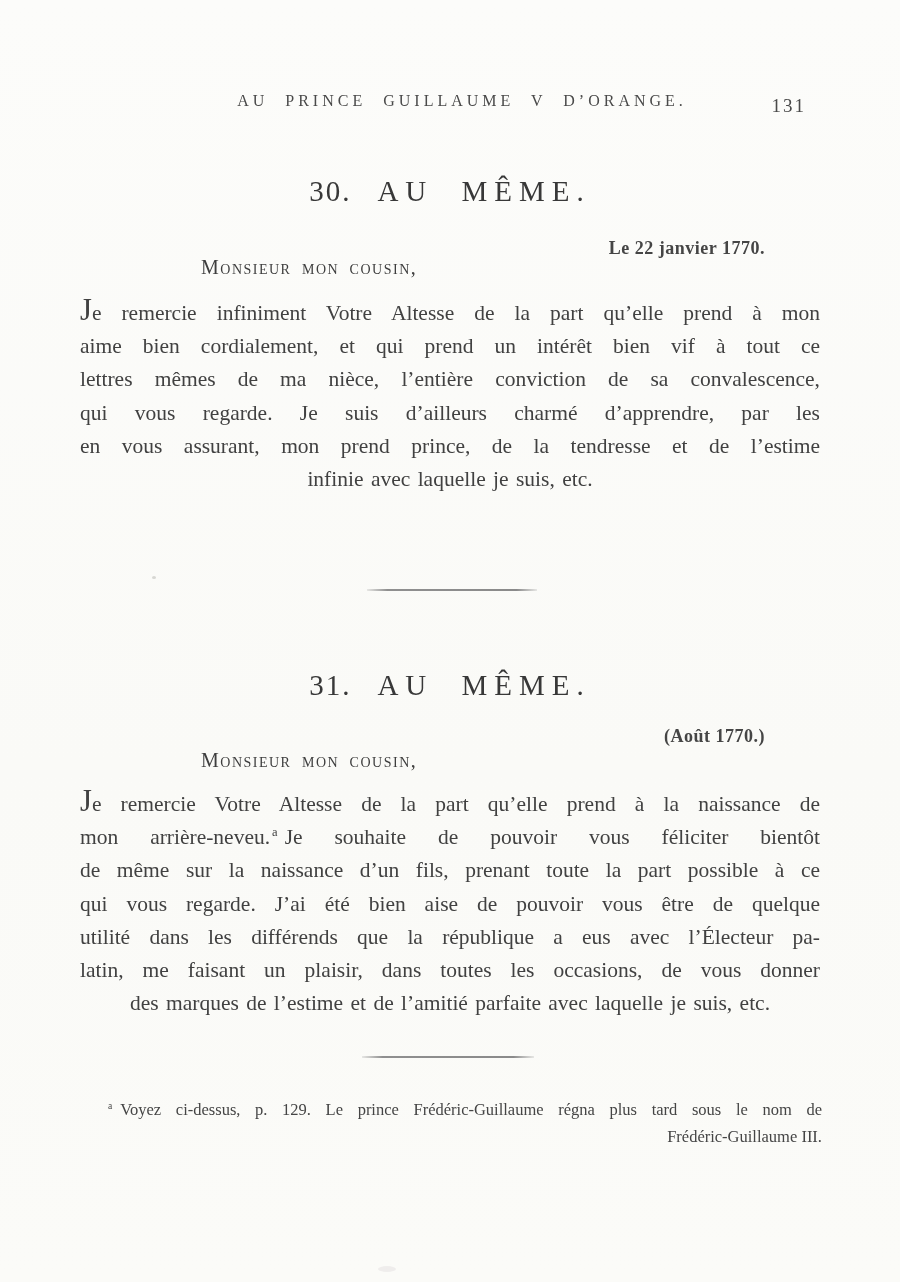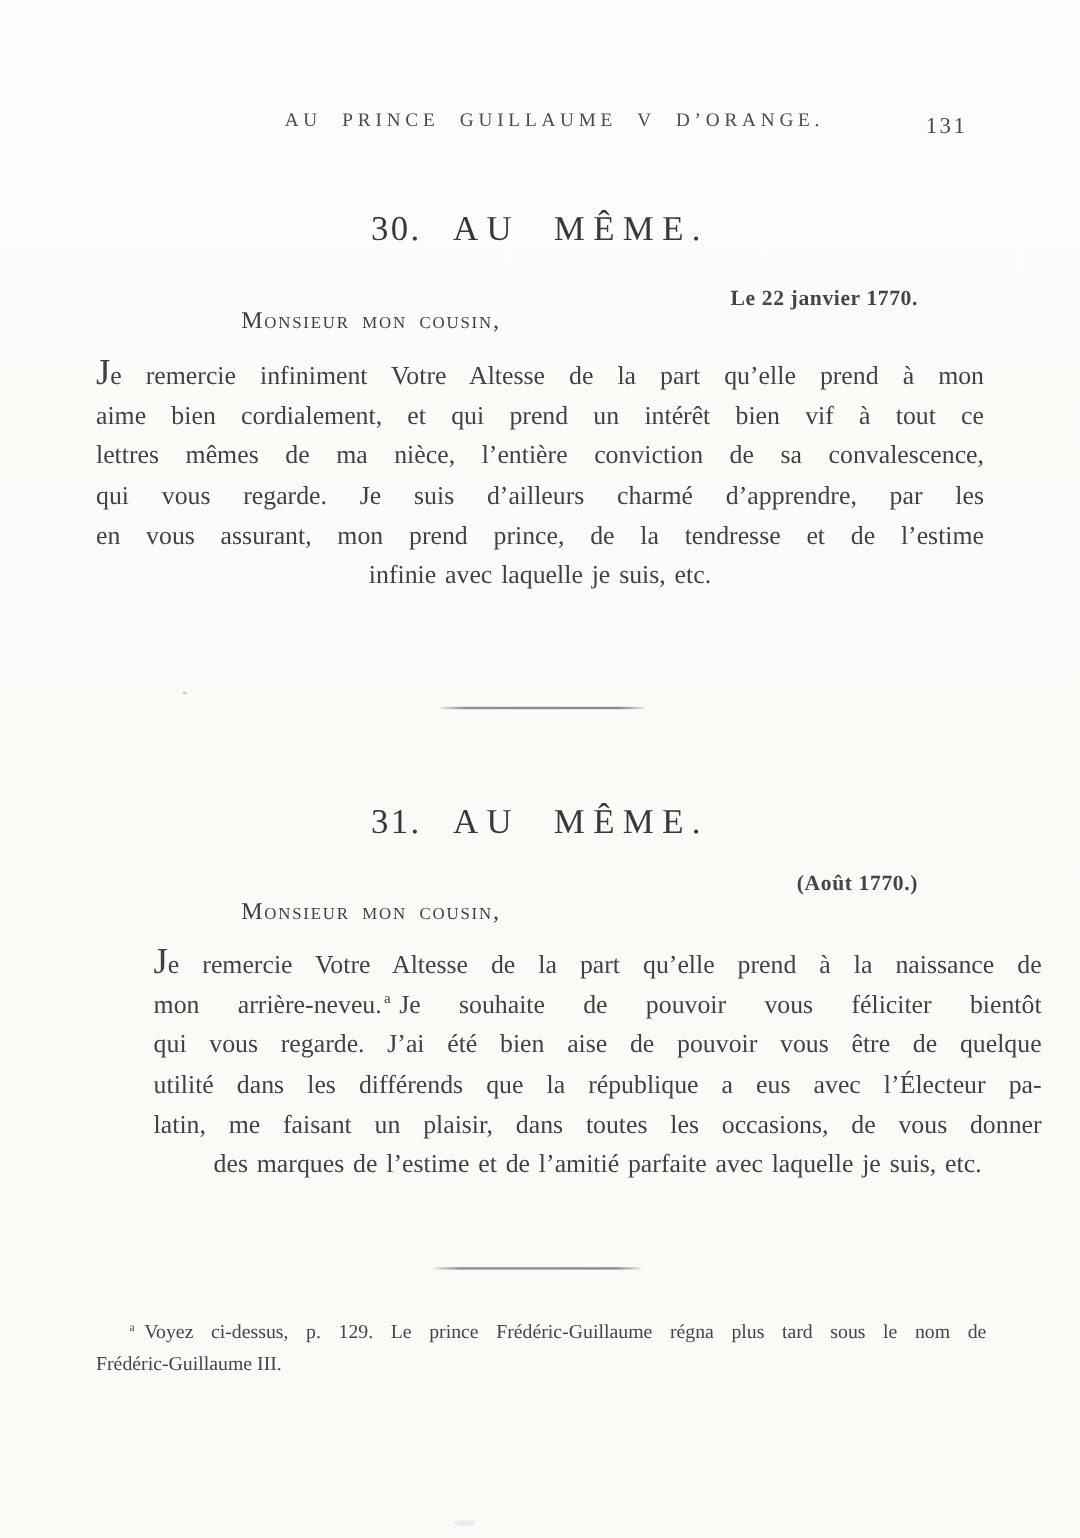--- a/index.html
+++ b/index.html
@@ -51,21 +51,21 @@
   }
   .sal1{top:256px;}
   .sal2{top:749px;}
   .para{
     position:absolute;left:80px;width:740px;
     font-size:21.5px;line-height:33.2px;
     color:#414141;
     word-spacing:2px;
   }
   .p1{top:297px;}
-  .p2{top:788px;margin-left:48px;}
+  .p2{top:788px;}
   .line{display:block;}
   .jline{text-align:justify;text-align-last:justify;}
   .lastline{text-align:center;}
   .first::first-letter{font-size:1.42em;line-height:0.8;}
   sup.fnref, sup.fnmark{
     font-size:0.58em;vertical-align:super;line-height:0;
   }
   sup.fnref{margin:0 7px 0 2px;}
   sup.fnmark{margin:0 8px 0 0;}
   .rule{
@@ -73,21 +73,21 @@
     background:linear-gradient(90deg,rgba(120,120,120,0.15),#8f8f8f 12%,#8a8a8a 88%,rgba(120,120,120,0.15));
   }
   .rule1{top:589px;left:367px;width:170px;}
   .rule2{top:1056px;left:362px;width:172px;}
   .footnote{
     position:absolute;left:80px;width:742px;top:1096px;
     font-size:16.5px;line-height:27px;color:#454545;
     font-feature-settings:"onum" 1;
   }
   .fn1{text-align:justify;text-align-last:justify;text-indent:28px;}
-  .fn2{text-align:left;}
+  .fn2{text-align:right;}
   .speck{
     position:absolute;width:4px;height:3px;border-radius:50%;
     background:#b9b9b4;opacity:0.55;
   }
   .speck1{top:576px;left:152px;}
   .speck2{top:1266px;left:378px;width:18px;height:6px;opacity:0.12;background:#9a8fa0;}
 </style>
 </head>
 <body>
 
@@ -116,20 +116,21 @@
 
   <section style="display:contents">
     <h2 class="letter-heading h31">
       <span class="letter-no">31.</span><span class="letter-title">AU MÊME.</span>
     </h2>
     <div class="dateline dl2">(Août 1770.)</div>
     <div class="salutation sal2">Monsieur mon cousin,</div>
     <div class="para p2">
       <div class="line jline first">Je remercie Votre Altesse de la part qu’elle prend à la naissance de</div>
       <div class="line jline"><span>mon arrière-neveu.</span><sup class="fnref">a</sup><span>Je souhaite de pouvoir vous féliciter bientôt</span></div>
+      <div class="line jline">de même sur la naissance d’un fils, prenant toute la part possible à ce</div>
       <div class="line jline">qui vous regarde. J’ai été bien aise de pouvoir vous être de quelque</div>
       <div class="line jline">utilité dans les différends que la république a eus avec l’Électeur pa-</div>
       <div class="line jline">latin, me faisant un plaisir, dans toutes les occasions, de vous donner</div>
       <div class="line lastline">des marques de l’estime et de l’amitié parfaite avec laquelle je suis, etc.</div>
     </div>
   </section>
 
   <div class="rule rule2"></div>
 
   <div class="footnote">

